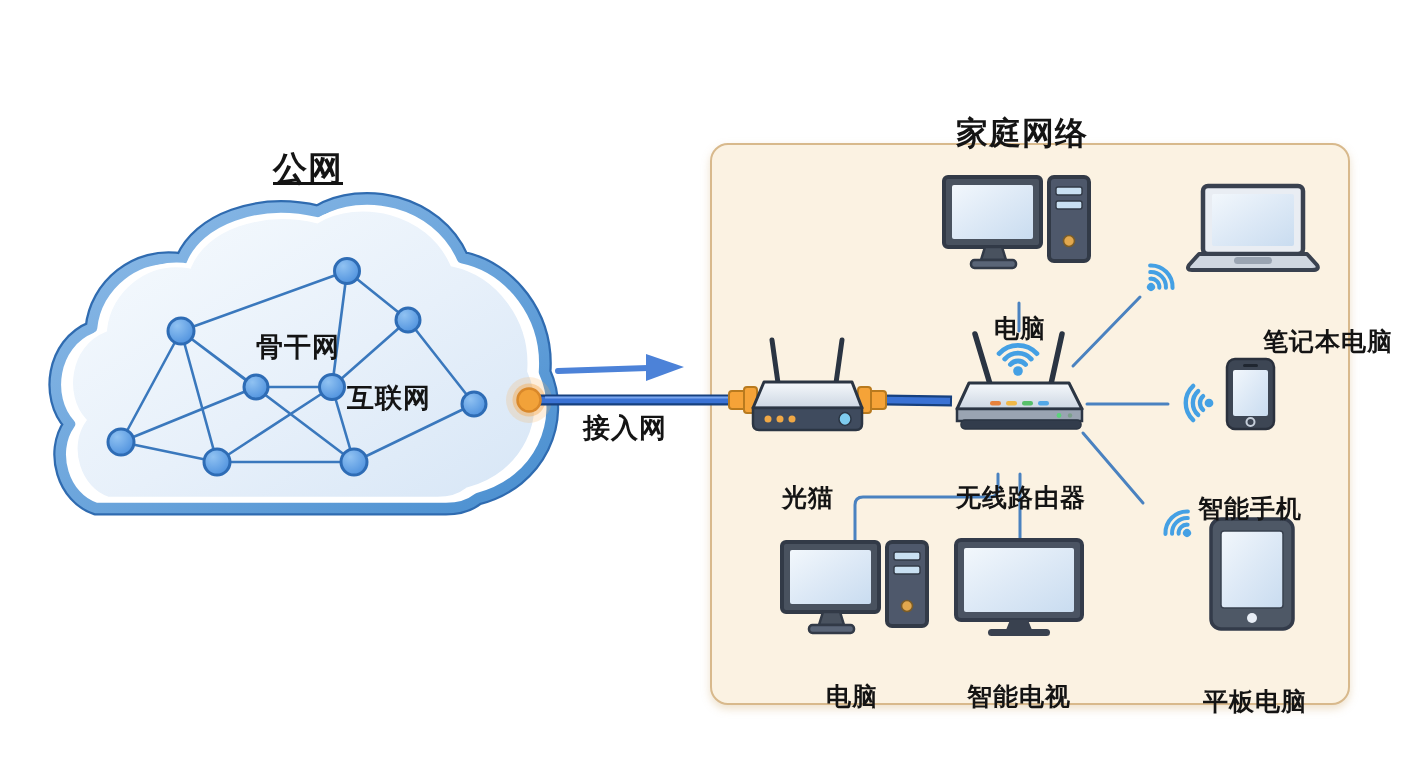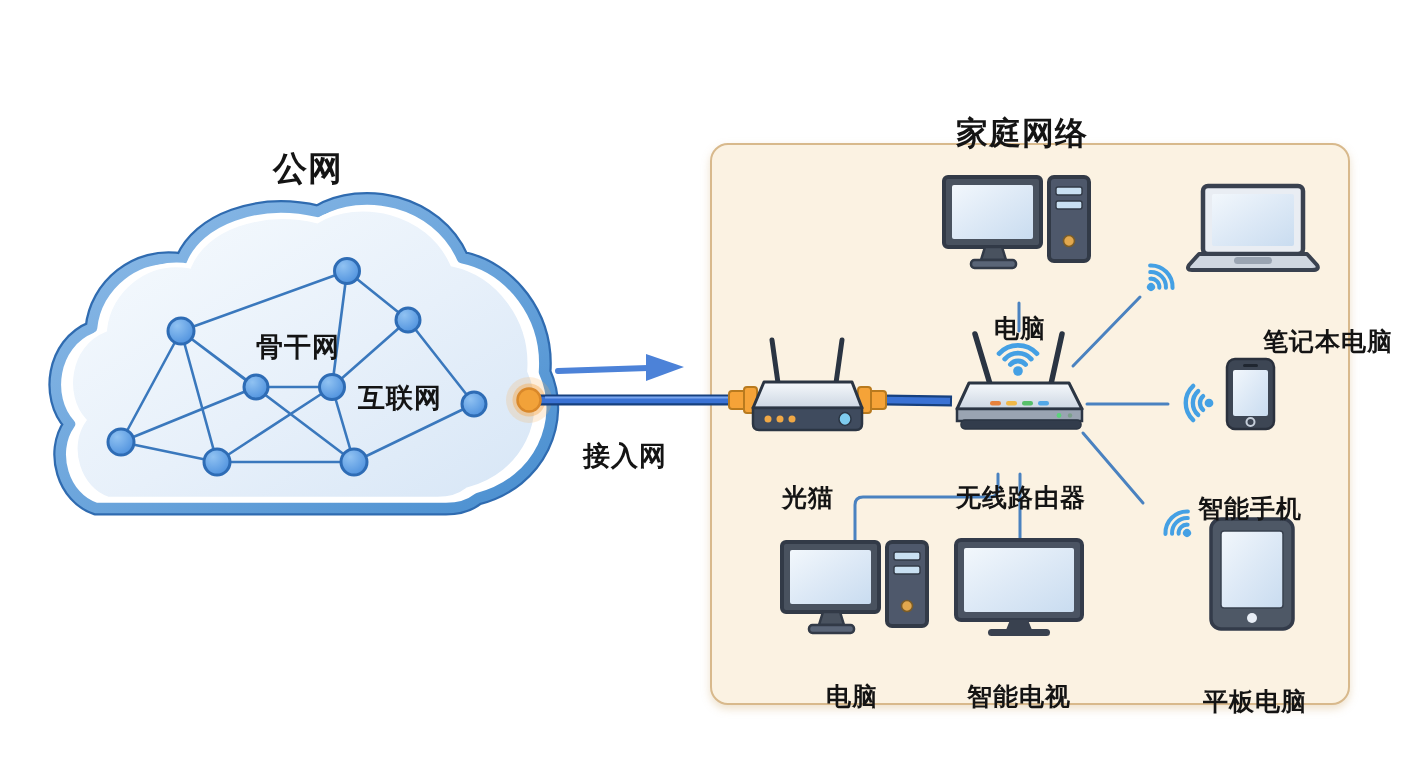--- a/index.html
+++ b/index.html
@@ -180,25 +180,25 @@
     </g>
 
     <g>
       <rect x="956" y="540" width="126" height="80" rx="5" fill="#4a5362" stroke="#333b4a" stroke-width="4"></rect>
       <rect x="964" y="548" width="110" height="64" rx="2" fill="url(#screenGrad)"></rect>
       <path d="M 1010 620 L 1028 620 L 1032 630 L 1006 630 Z" fill="#39414f"></path>
       <rect x="988" y="629" width="62" height="7" rx="3.5" fill="#39414f"></rect>
     </g>
   </svg>
 
-  <div class="lbl t-main" style="left:308px;top:169px;">公网</div>
+  <div class="lbl t-main" style="left:308px;top:169px;text-decoration:underline;">公网</div>
   <div class="lbl t-box" style="left:1022px;top:106px;margin-top:28px;">家庭网络</div>
   <div class="lbl t-mid" style="left:298px;top:347px;text-align:right;">骨干网</div>
-  <div class="lbl t-mid" style="left:400px;top:398px;">互联网</div>
-  <div class="lbl t-mid" style="left:625px;top:456px;">接入网</div>
+  <div class="lbl t-mid" style="left:389px;top:398px;">互联网</div>
+  <div class="lbl t-mid" style="left:625px;top:428px;">接入网</div>
   <div class="lbl t-dev" style="left:808px;top:456px;text-align:right;">光猫</div>
   <div class="lbl t-dev" style="left:1021px;top:456px;">无线路由器</div>
   <div class="lbl t-dev" style="left:1020px;top:287px;">电脑</div>
   <div class="lbl t-dev" style="left:1328px;top:300px;">笔记本电脑</div>
   <div class="lbl t-dev" style="left:1250px;top:467px;">智能手机</div>
   <div class="lbl t-dev" style="left:852px;top:655px;">电脑</div>
   <div class="lbl t-dev" style="left:1019px;top:655px;">智能电视</div>
   <div class="lbl t-dev" style="left:1255px;top:660px;">平板电脑</div>
 
 </div>

